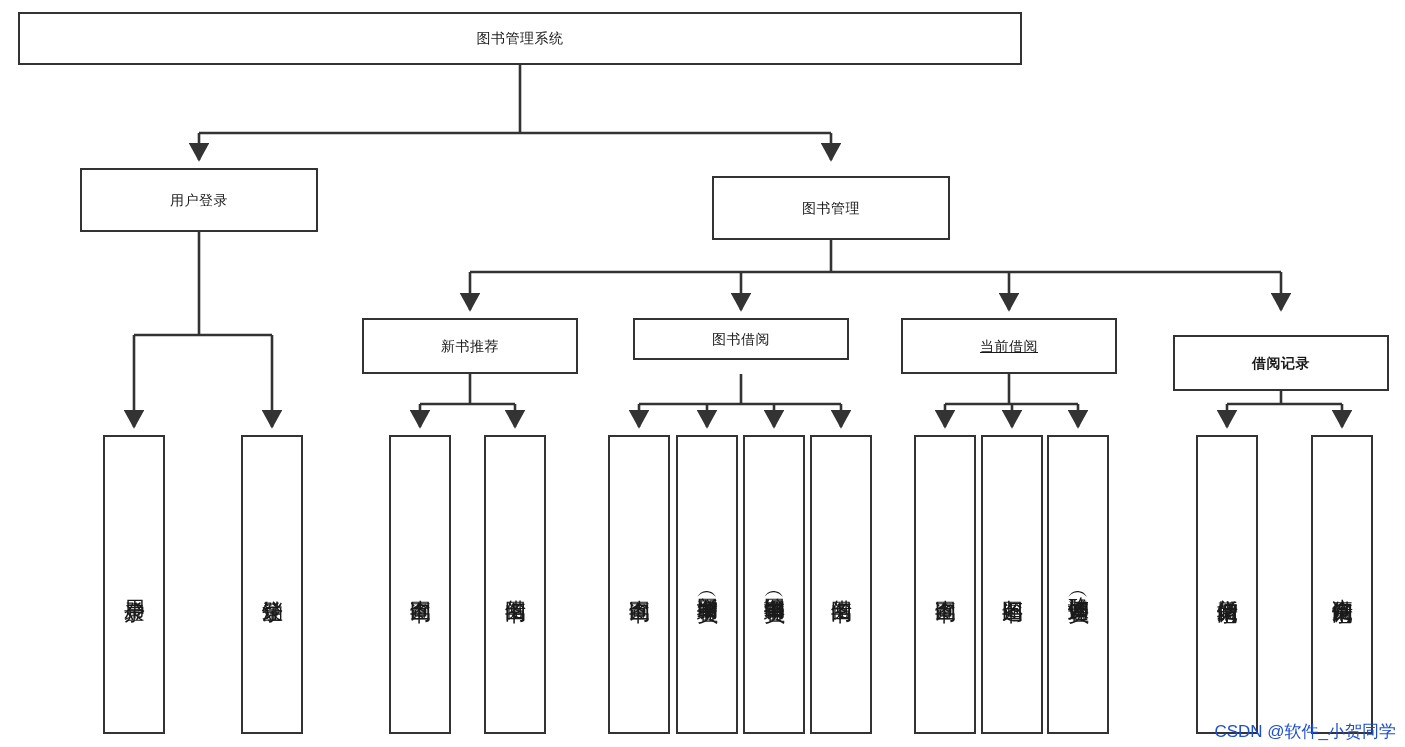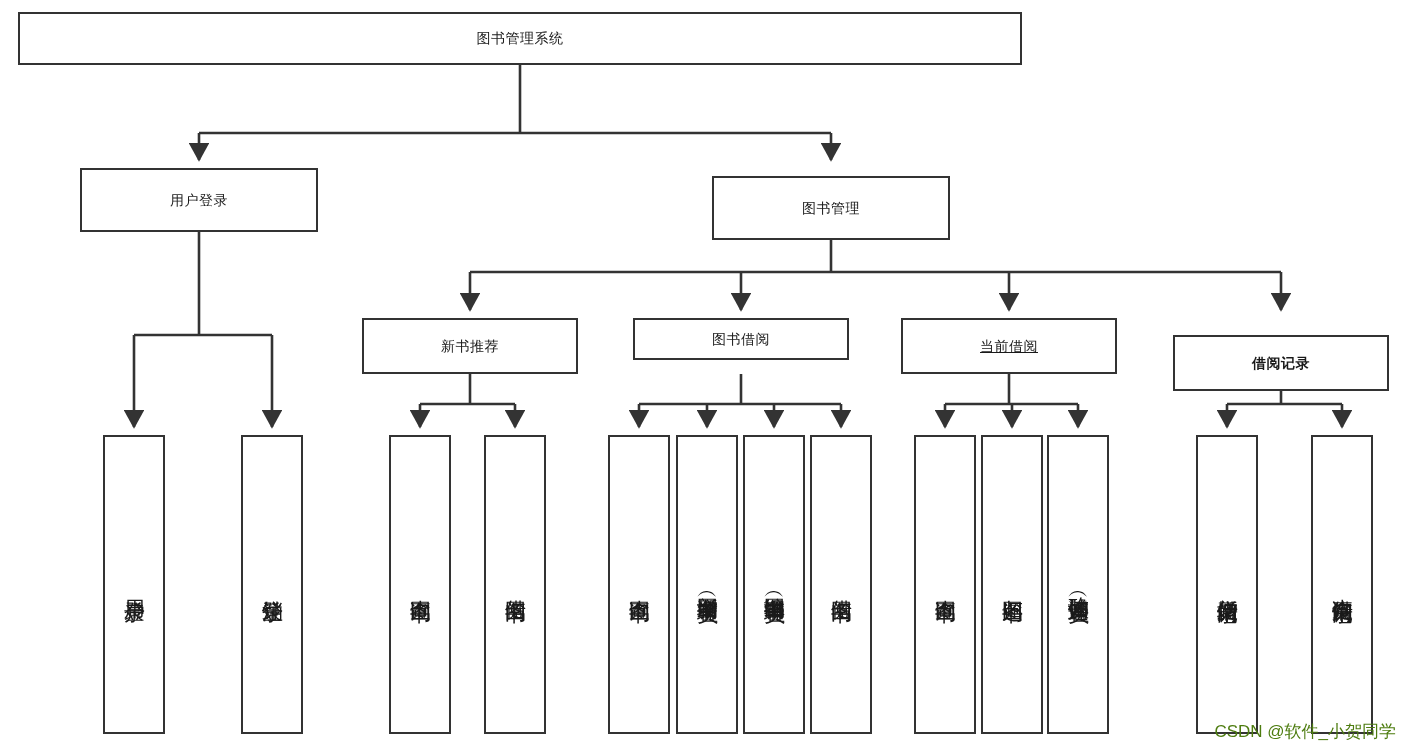--- a/index.html
+++ b/index.html
@@ -53,21 +53,21 @@
     writing-mode: vertical-rl;
     text-orientation: upright;
     display: block;
     white-space: nowrap;
   }
   #watermark {
     position: absolute;
     right: 9px;
     bottom: 4px;
     font-size: 17px;
-    color: #4d7c0f;
+    color: #1d4ed8;
     white-space: nowrap;
     user-select: none;
   }
 </style>
 </head>
 <body>
 
 <div id="canvas">
 
   <svg id="edges" viewBox="0 0 1405 747" width="1405" height="747">

